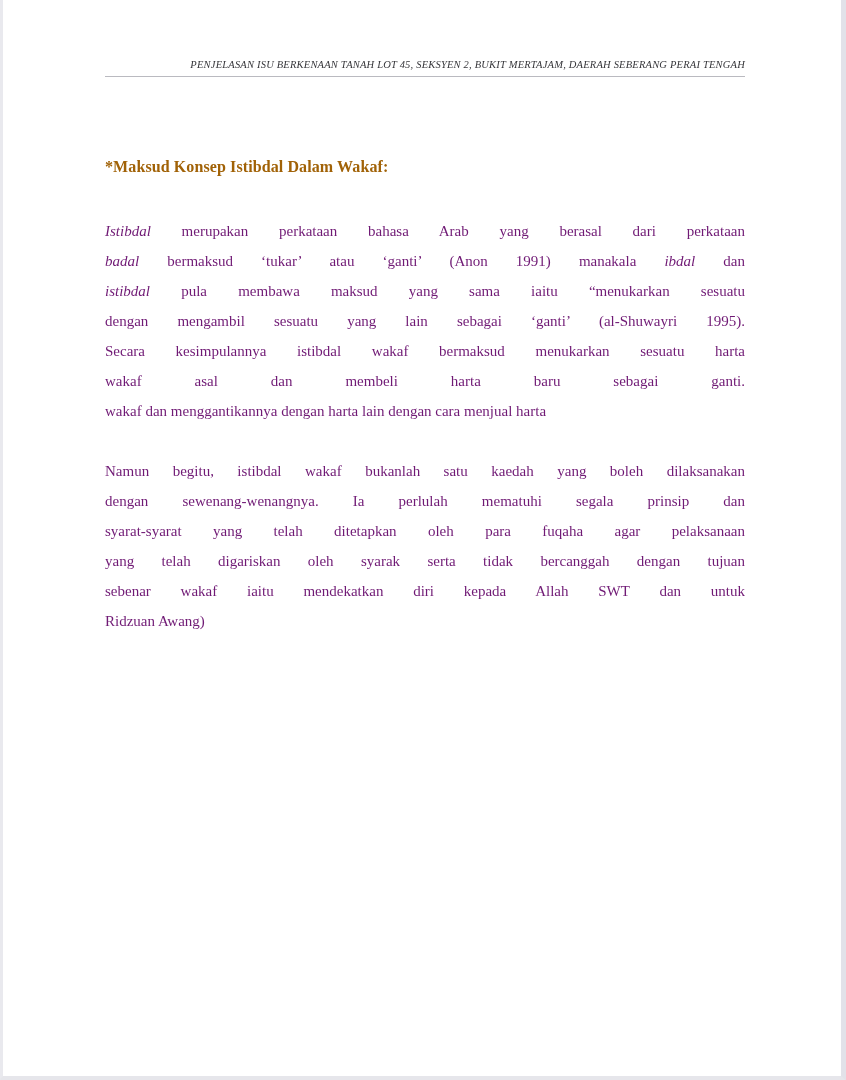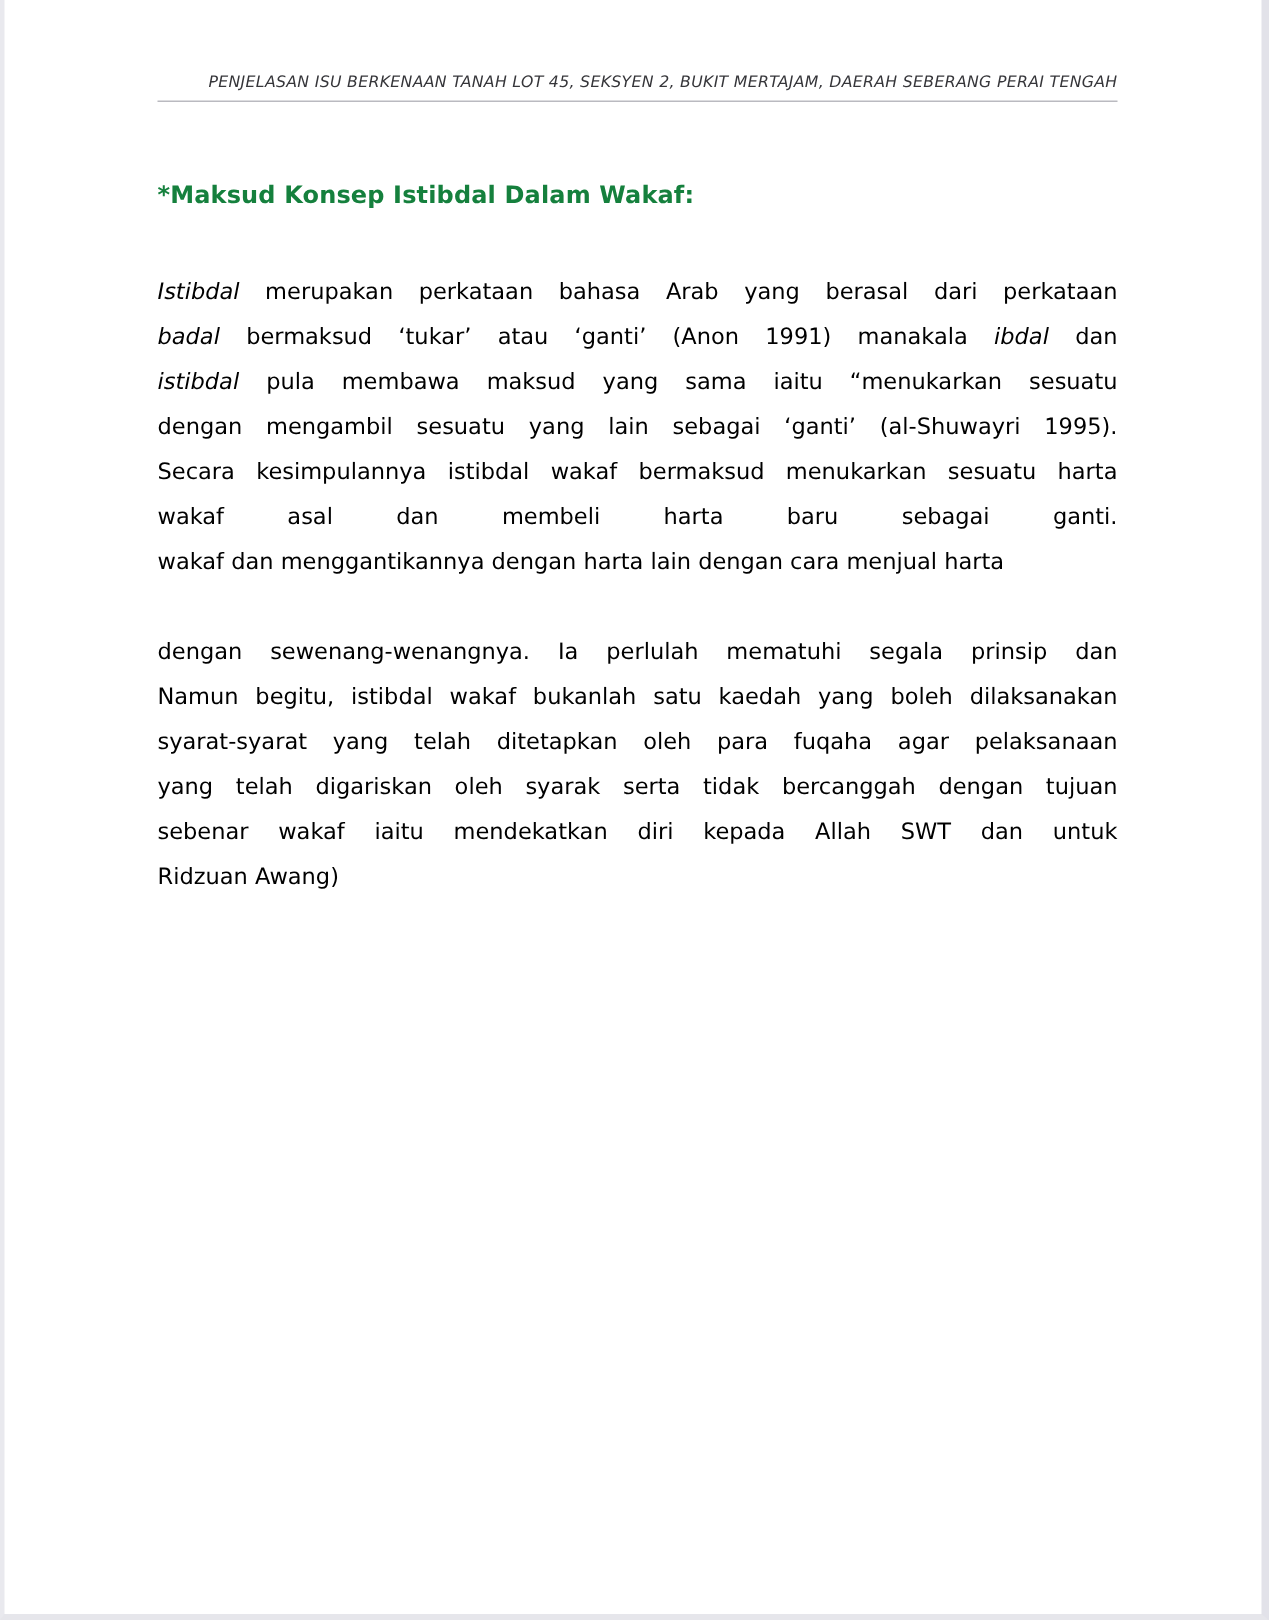--- a/index.html
+++ b/index.html
@@ -14,49 +14,50 @@
     height: 1080px;
     box-sizing: border-box;
     background: #ffffff;
     border-left: 3px solid #e9e9ee;
     border-right: 5px solid #e2e2e9;
     border-bottom: 4px solid #e6e6eb;
     overflow: hidden;
   }
   .content {
     box-sizing: border-box;
-    padding: 4px 96px 0 102px;
+    padding: 14px 96px 0 102px;
+    font-family: Liberation Serif, serif;
   }
   .running-header {
     padding-top: 45px;
     font-size: 10.5px;
     font-style: italic;
     color: #36363a;
     text-align: right;
     letter-spacing: 0.2px;
     white-space: nowrap;
   }
   .header-rule {
     margin-top: 6px;
     border: 0;
     border-top: 1px solid #babac0;
     height: 0;
   }
   .section-heading {
-    margin-top: 52px;
+    margin-top: 81px;
     font-size: 16px;
     font-weight: bold;
-    color: #15803d;
+    color: #a16207;
     letter-spacing: 0.1px;
   }
   .document-body {
     margin-top: 40px;
     font-size: 15px;
     line-height: 30px;
-    color: #000000;
+    color: #701a75;
   }
   .paragraph + .paragraph {
     margin-top: 30px;
   }
   .line {
     text-align: justify;
     text-align-last: justify;
   }
   .paragraph .line:last-child {
     text-align-last: left;
@@ -81,22 +82,22 @@
         <div class="paragraph">
           <div class="line"><em>Istibdal</em><span> merupakan perkataan bahasa Arab yang berasal dari perkataan</span></div>
           <div class="line"><em>badal</em><span> bermaksud ‘tukar’ atau ‘ganti’ (Anon 1991) manakala </span><em>ibdal</em><span> dan</span></div>
           <div class="line"><em>istibdal</em><span> pula membawa maksud yang sama iaitu “menukarkan sesuatu</span></div>
           <div class="line"><span>dengan mengambil sesuatu yang lain sebagai ‘ganti’ (al-Shuwayri 1995).</span></div>
           <div class="line"><span>Secara kesimpulannya istibdal wakaf bermaksud menukarkan sesuatu harta</span></div>
           <div class="line"><span>wakaf asal dan membeli harta baru sebagai ganti.</span></div>
           <div class="line"><span>wakaf dan menggantikannya dengan harta lain dengan cara menjual harta</span></div>
         </div>
         <div class="paragraph">
+          <div class="line"><span>Namun begitu, istibdal wakaf bukanlah satu kaedah yang boleh dilaksanakan</span></div>
           <div class="line"><span>dengan sewenang-wenangnya. Ia perlulah mematuhi segala prinsip dan</span></div>
-          <div class="line"><span>Namun begitu, istibdal wakaf bukanlah satu kaedah yang boleh dilaksanakan</span></div>
           <div class="line"><span>syarat-syarat yang telah ditetapkan oleh para fuqaha agar pelaksanaan</span></div>
           <div class="line"><span>yang telah digariskan oleh syarak serta tidak bercanggah dengan tujuan</span></div>
           <div class="line"><span>sebenar wakaf iaitu mendekatkan diri kepada Allah SWT dan untuk</span></div>
           <div class="line"><span>Ridzuan Awang)</span></div>
         </div>
       </div>
 
   </div>
 </div>
 

